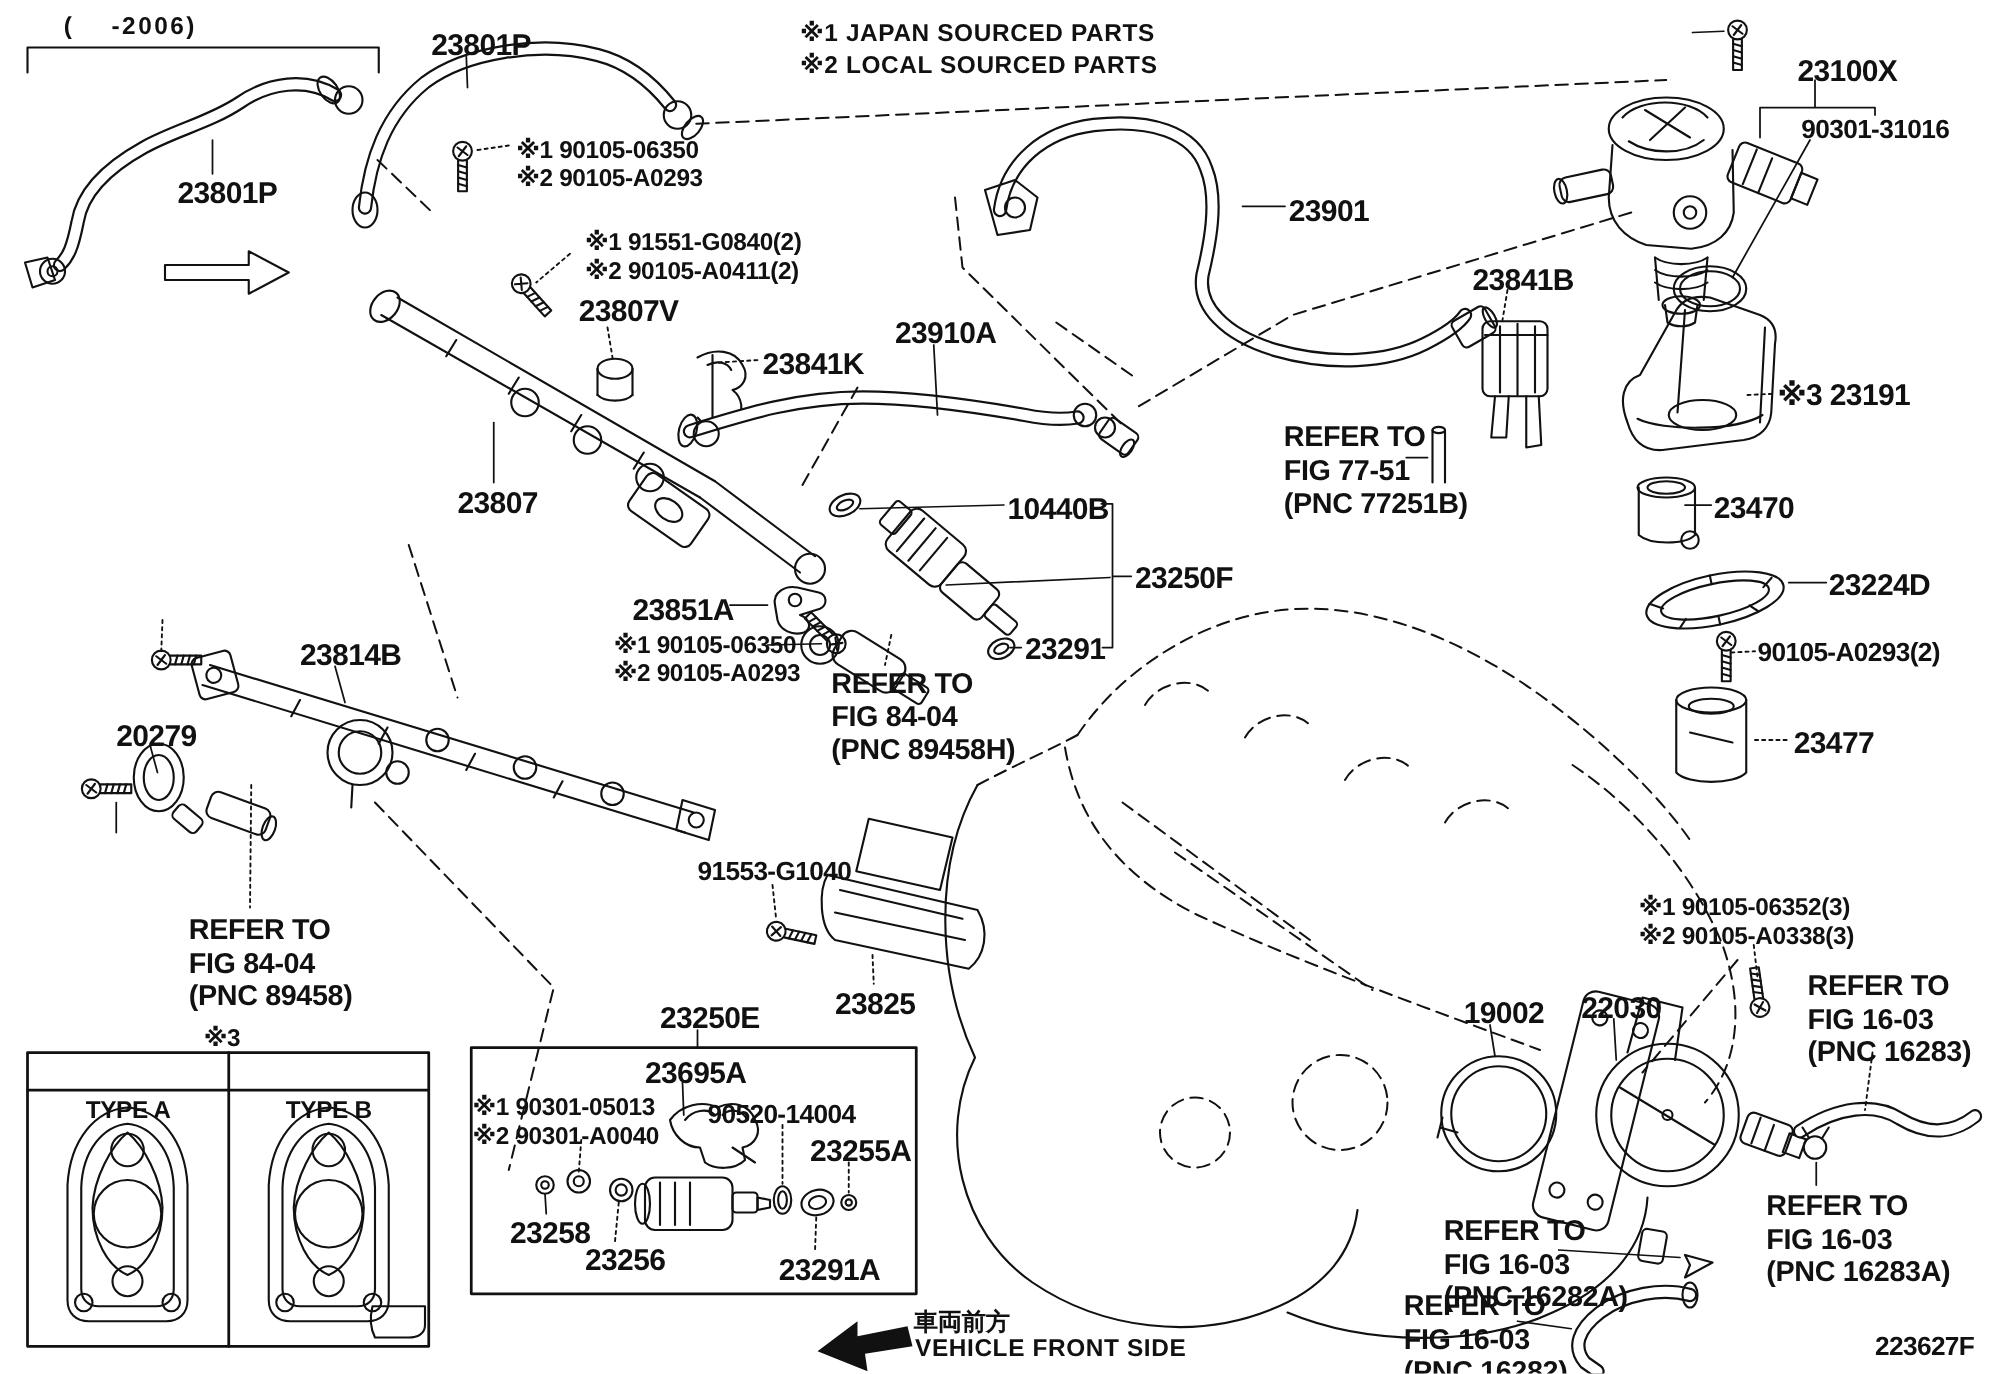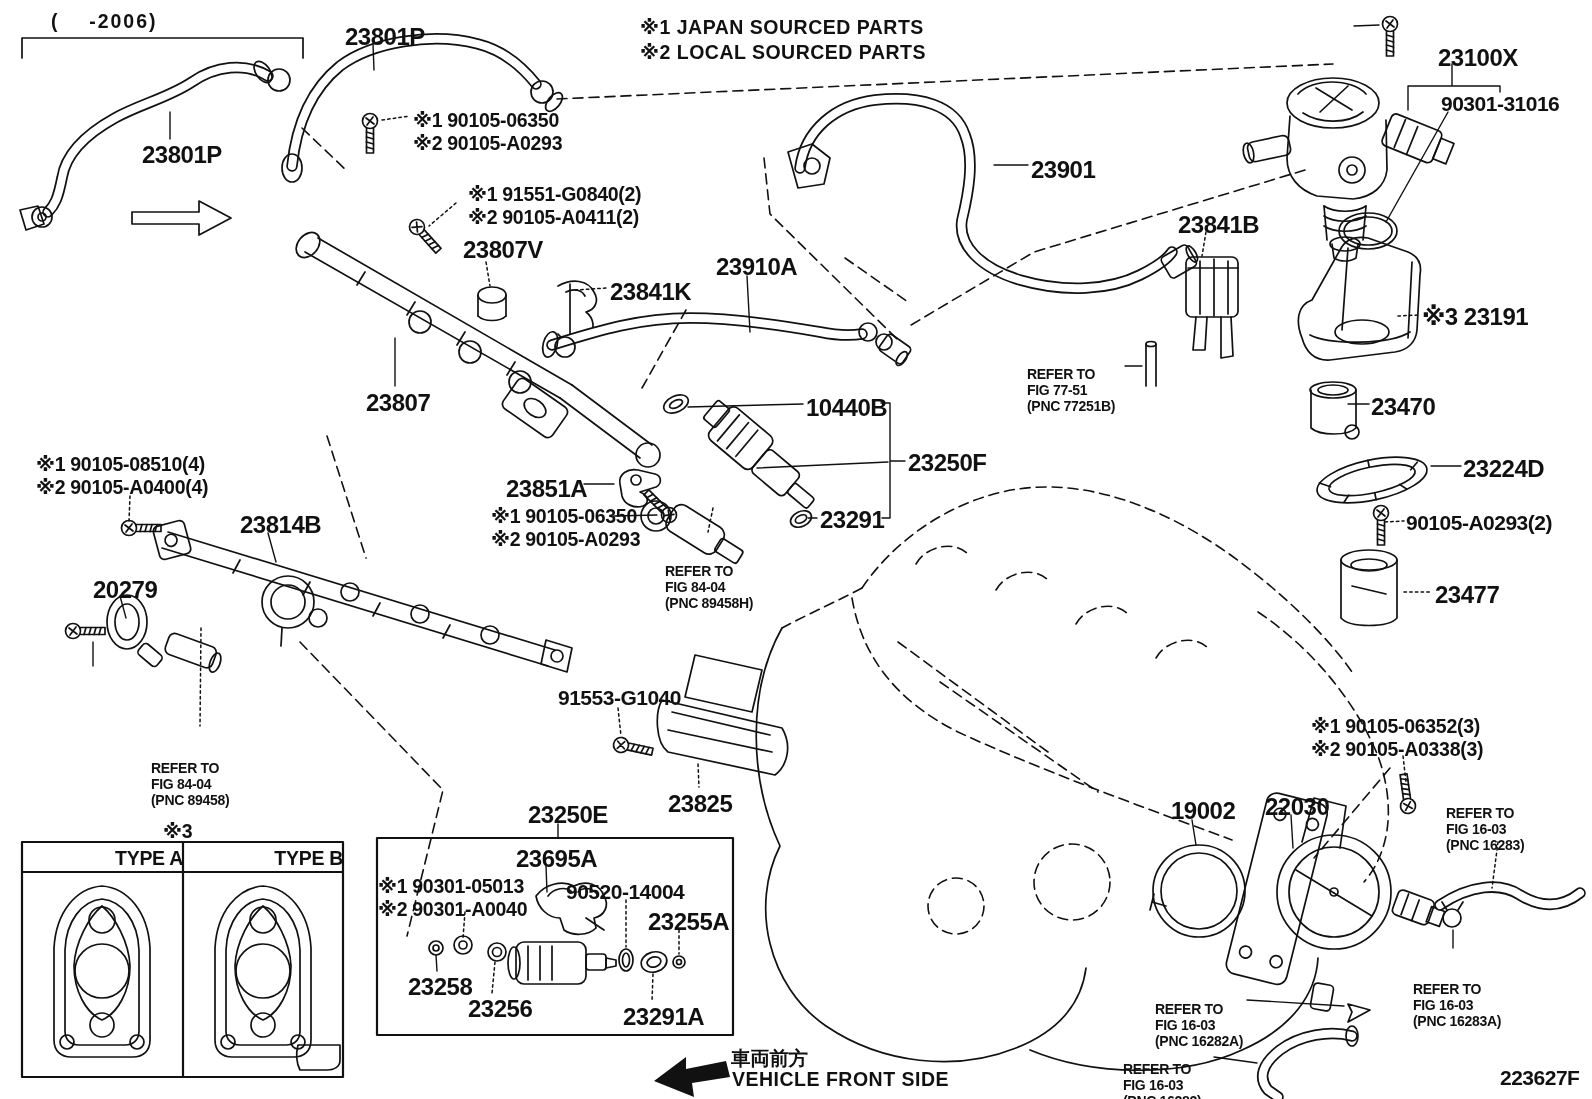--- a/index.html
+++ b/index.html
@@ -12,23 +12,23 @@
   .tube-i{stroke:#fff;stroke-width:8;}
   .dash{stroke-dasharray:10 6;stroke-width:1.6;}
   .dot{stroke-dasharray:2.5 3.2;stroke-width:1.5;}
   .ld{stroke-width:1.4;}
   .thk{stroke-width:2.2;}
   .fillb{fill:#111;stroke:none;}
   .lbl{position:absolute;font-weight:bold;white-space:pre-line;line-height:1.16;}
   .big{font-size:24px;letter-spacing:-0.5px;}
   .mid{font-size:21px;letter-spacing:-0.5px;}
   .note{font-size:19.5px;letter-spacing:-0.3px;}
-  .ref{font-size:14px;letter-spacing:-0.3px;margin-top:30px;}
+  .ref{font-size:23px;letter-spacing:-0.3px;}
   .pre{white-space:pre;margin-left:31px;}
-  .ctr{text-align:right;}
+  .ctr{text-align:center;margin-top:30px;}
 </style>
 </head>
 <body>
 
 <div id="canvas">
 
 <svg width="1592" height="1099" viewBox="0 0 1592 1099">
   <defs>
     <g id="bolt">
       <circle cx="0" cy="0" r="7.5"></circle>
@@ -483,22 +483,20 @@
 <div class="lbl big" style="left:623px;top:1003px">23291A</div>
 <div class="lbl big" style="left:1171px;top:797px">19002</div>
 <div class="lbl big" style="left:1265px;top:793px">22030</div>
 
 <div class="lbl note" style="left:413px;top:109px">※1 90105-06350
 ※2 90105-A0293</div>
 <div class="lbl note" style="left:468px;top:183px">※1 91551-G0840(2)
 ※2 90105-A0411(2)</div>
 <div class="lbl note" style="left:491px;top:505px">※1 90105-06350
 ※2 90105-A0293</div>
-<div class="lbl note" style="left:36px;top:453px">※1 90105-08510(4)
-※2 90105-A0400(4)</div>
 <div class="lbl note" style="left:378px;top:875px">※1 90301-05013
 ※2 90301-A0040</div>
 <div class="lbl note" style="left:1311px;top:715px">※1 90105-06352(3)
 ※2 90105-A0338(3)</div>
 
 <div class="lbl ref" style="left:1027px;top:336px">REFER TO
 FIG 77-51
 (PNC 77251B)</div>
 <div class="lbl ref" style="left:665px;top:533px">REFER TO
 FIG 84-04

